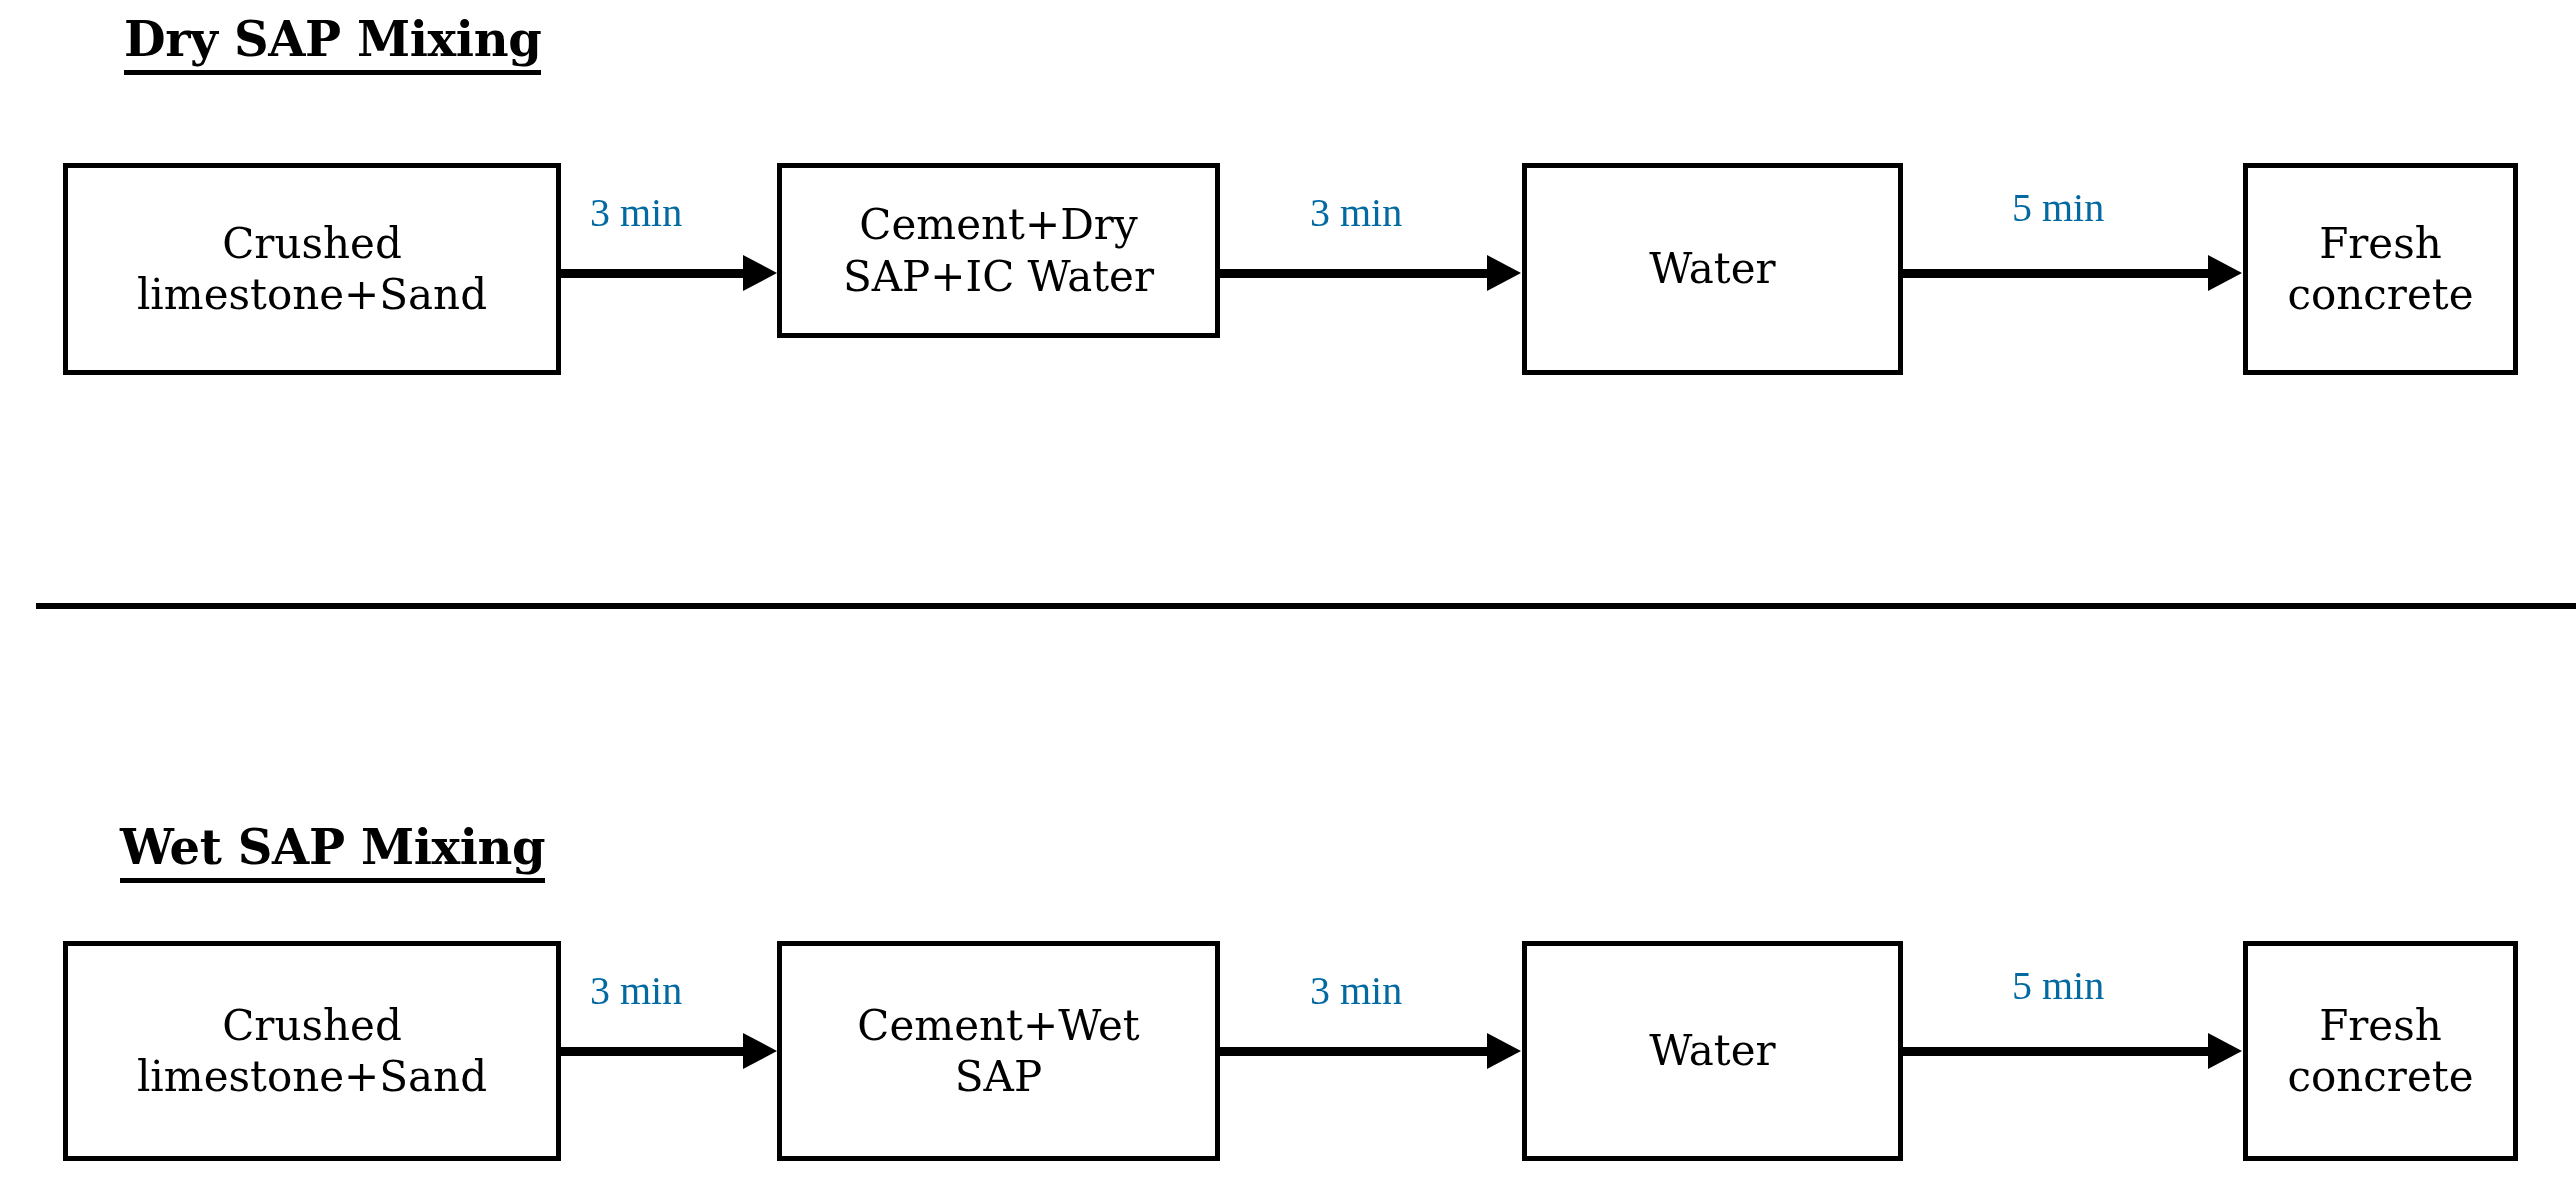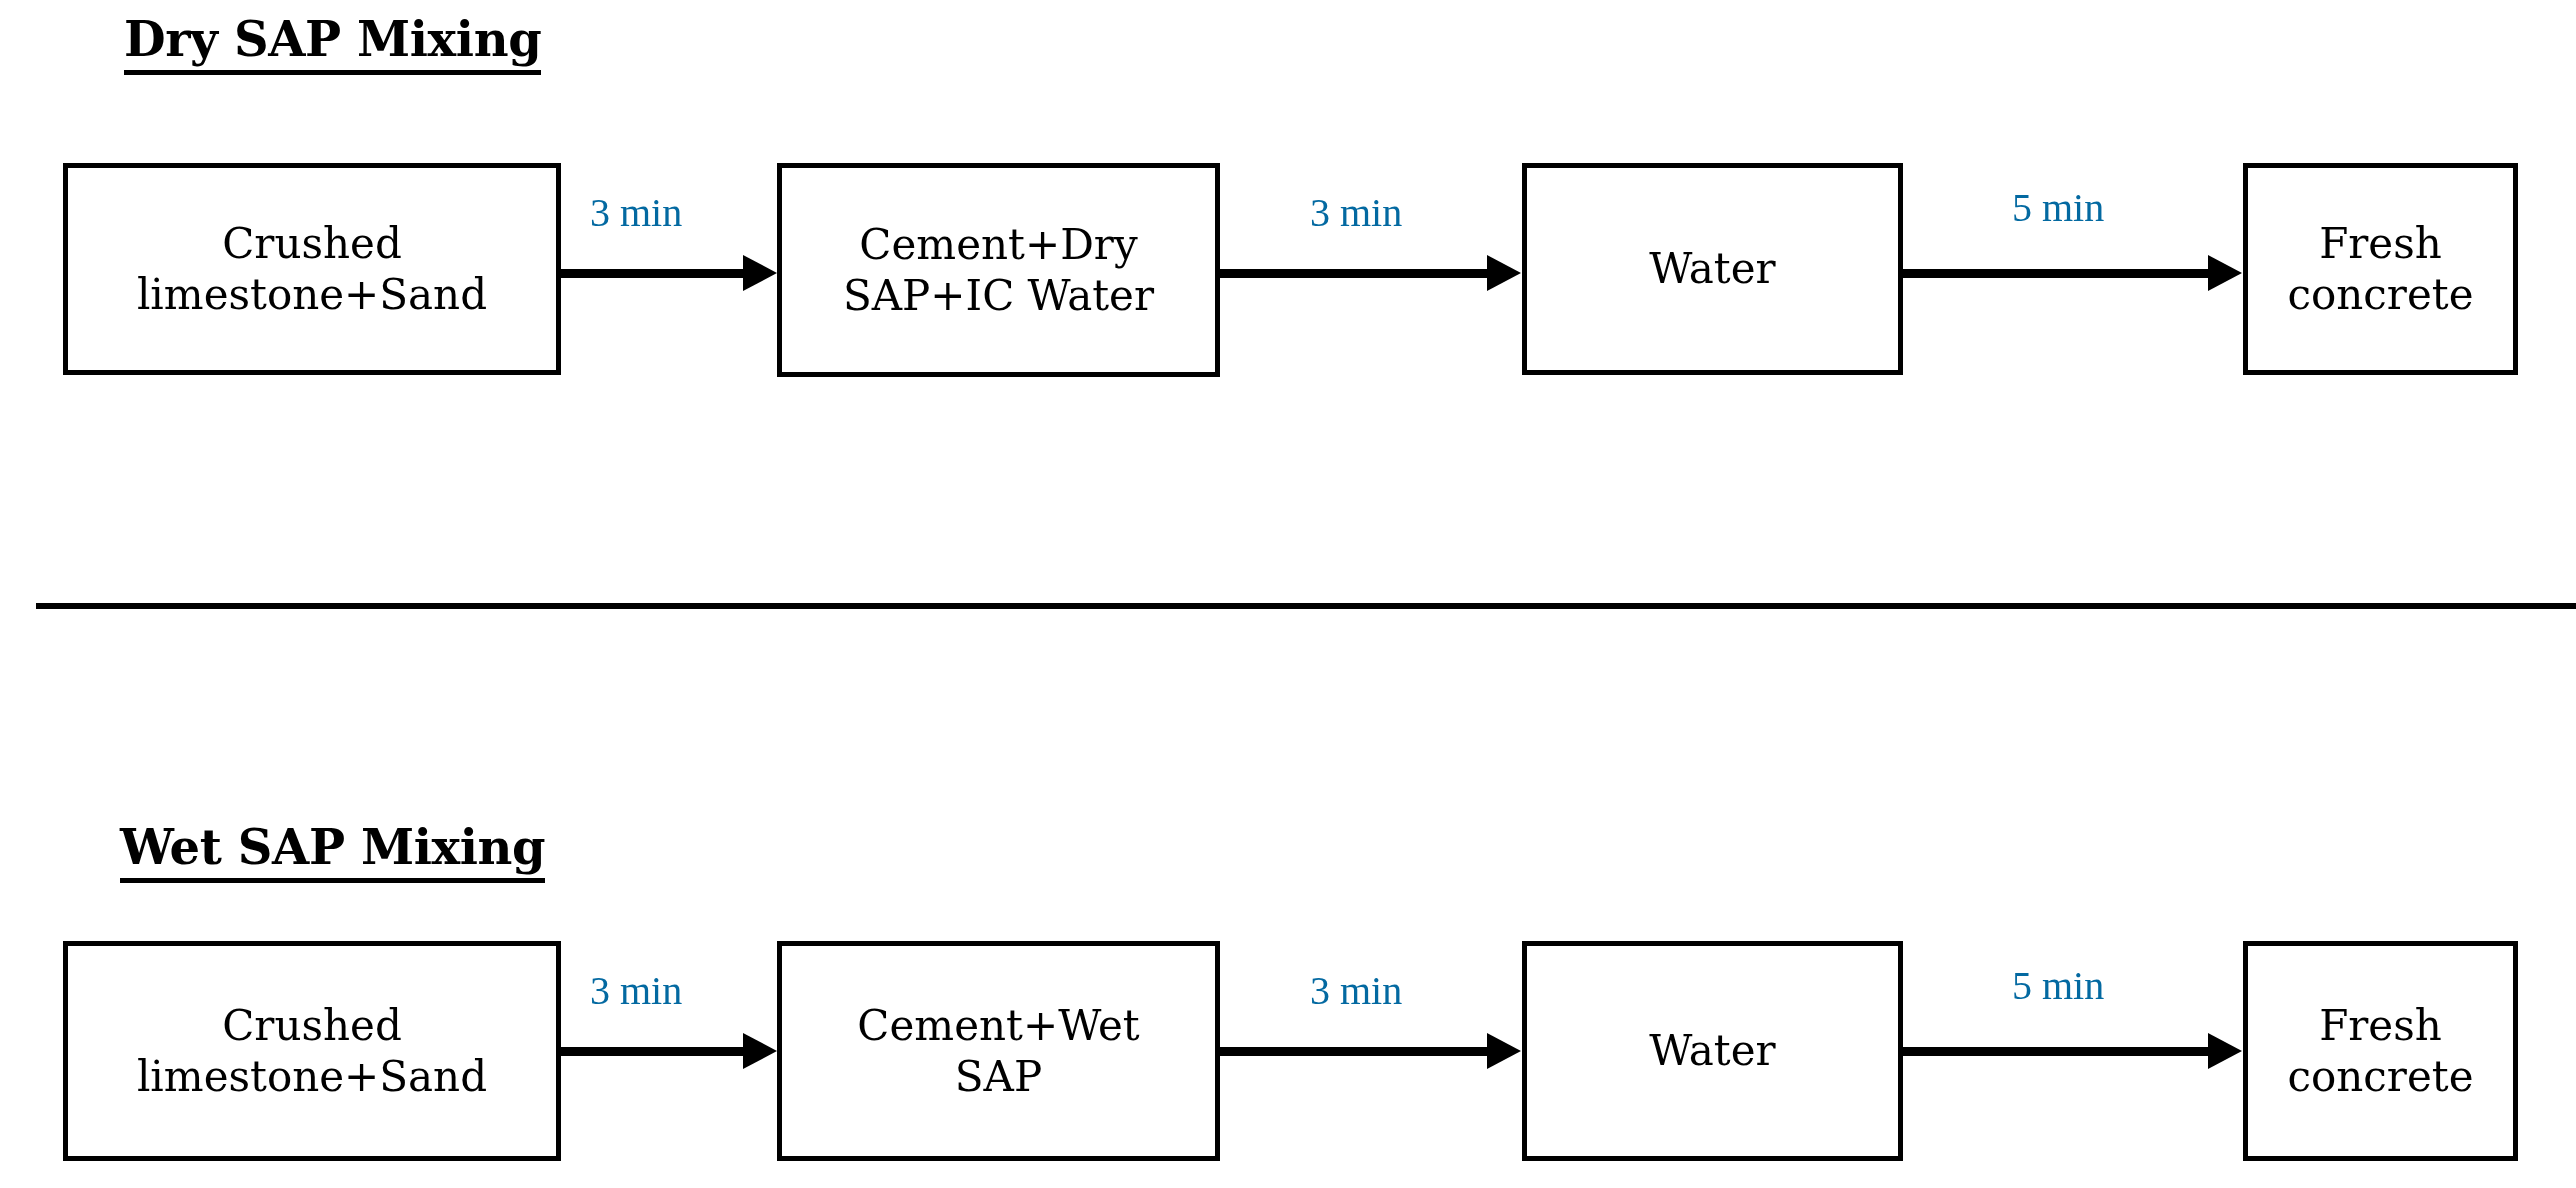--- a/index.html
+++ b/index.html
@@ -110,21 +110,21 @@
     <span class="box-label">Crushed
 limestone+Sand</span>
   </div>
 
   <div class="arrow" style="left:561px; top:273px; width:216px;">
     <div class="shaft" style="width:182px;"></div>
     <div class="head" style="left:182px;"></div>
   </div>
   <div class="arrow-label" style="left:590px; top:193px;">3 min</div>
 
-  <div class="proc-box" style="left:777px; top:163px; width:443px; height:214px;">
+  <div class="proc-box" style="left:777px; top:163px; width:443px; height:175px;">
     <span class="box-label">Cement+Dry
 SAP+IC Water</span>
   </div>
 
   <div class="arrow" style="left:1220px; top:273px; width:301px;">
     <div class="shaft" style="width:267px;"></div>
     <div class="head" style="left:267px;"></div>
   </div>
   <div class="arrow-label" style="left:1310px; top:193px;">3 min</div>
 

